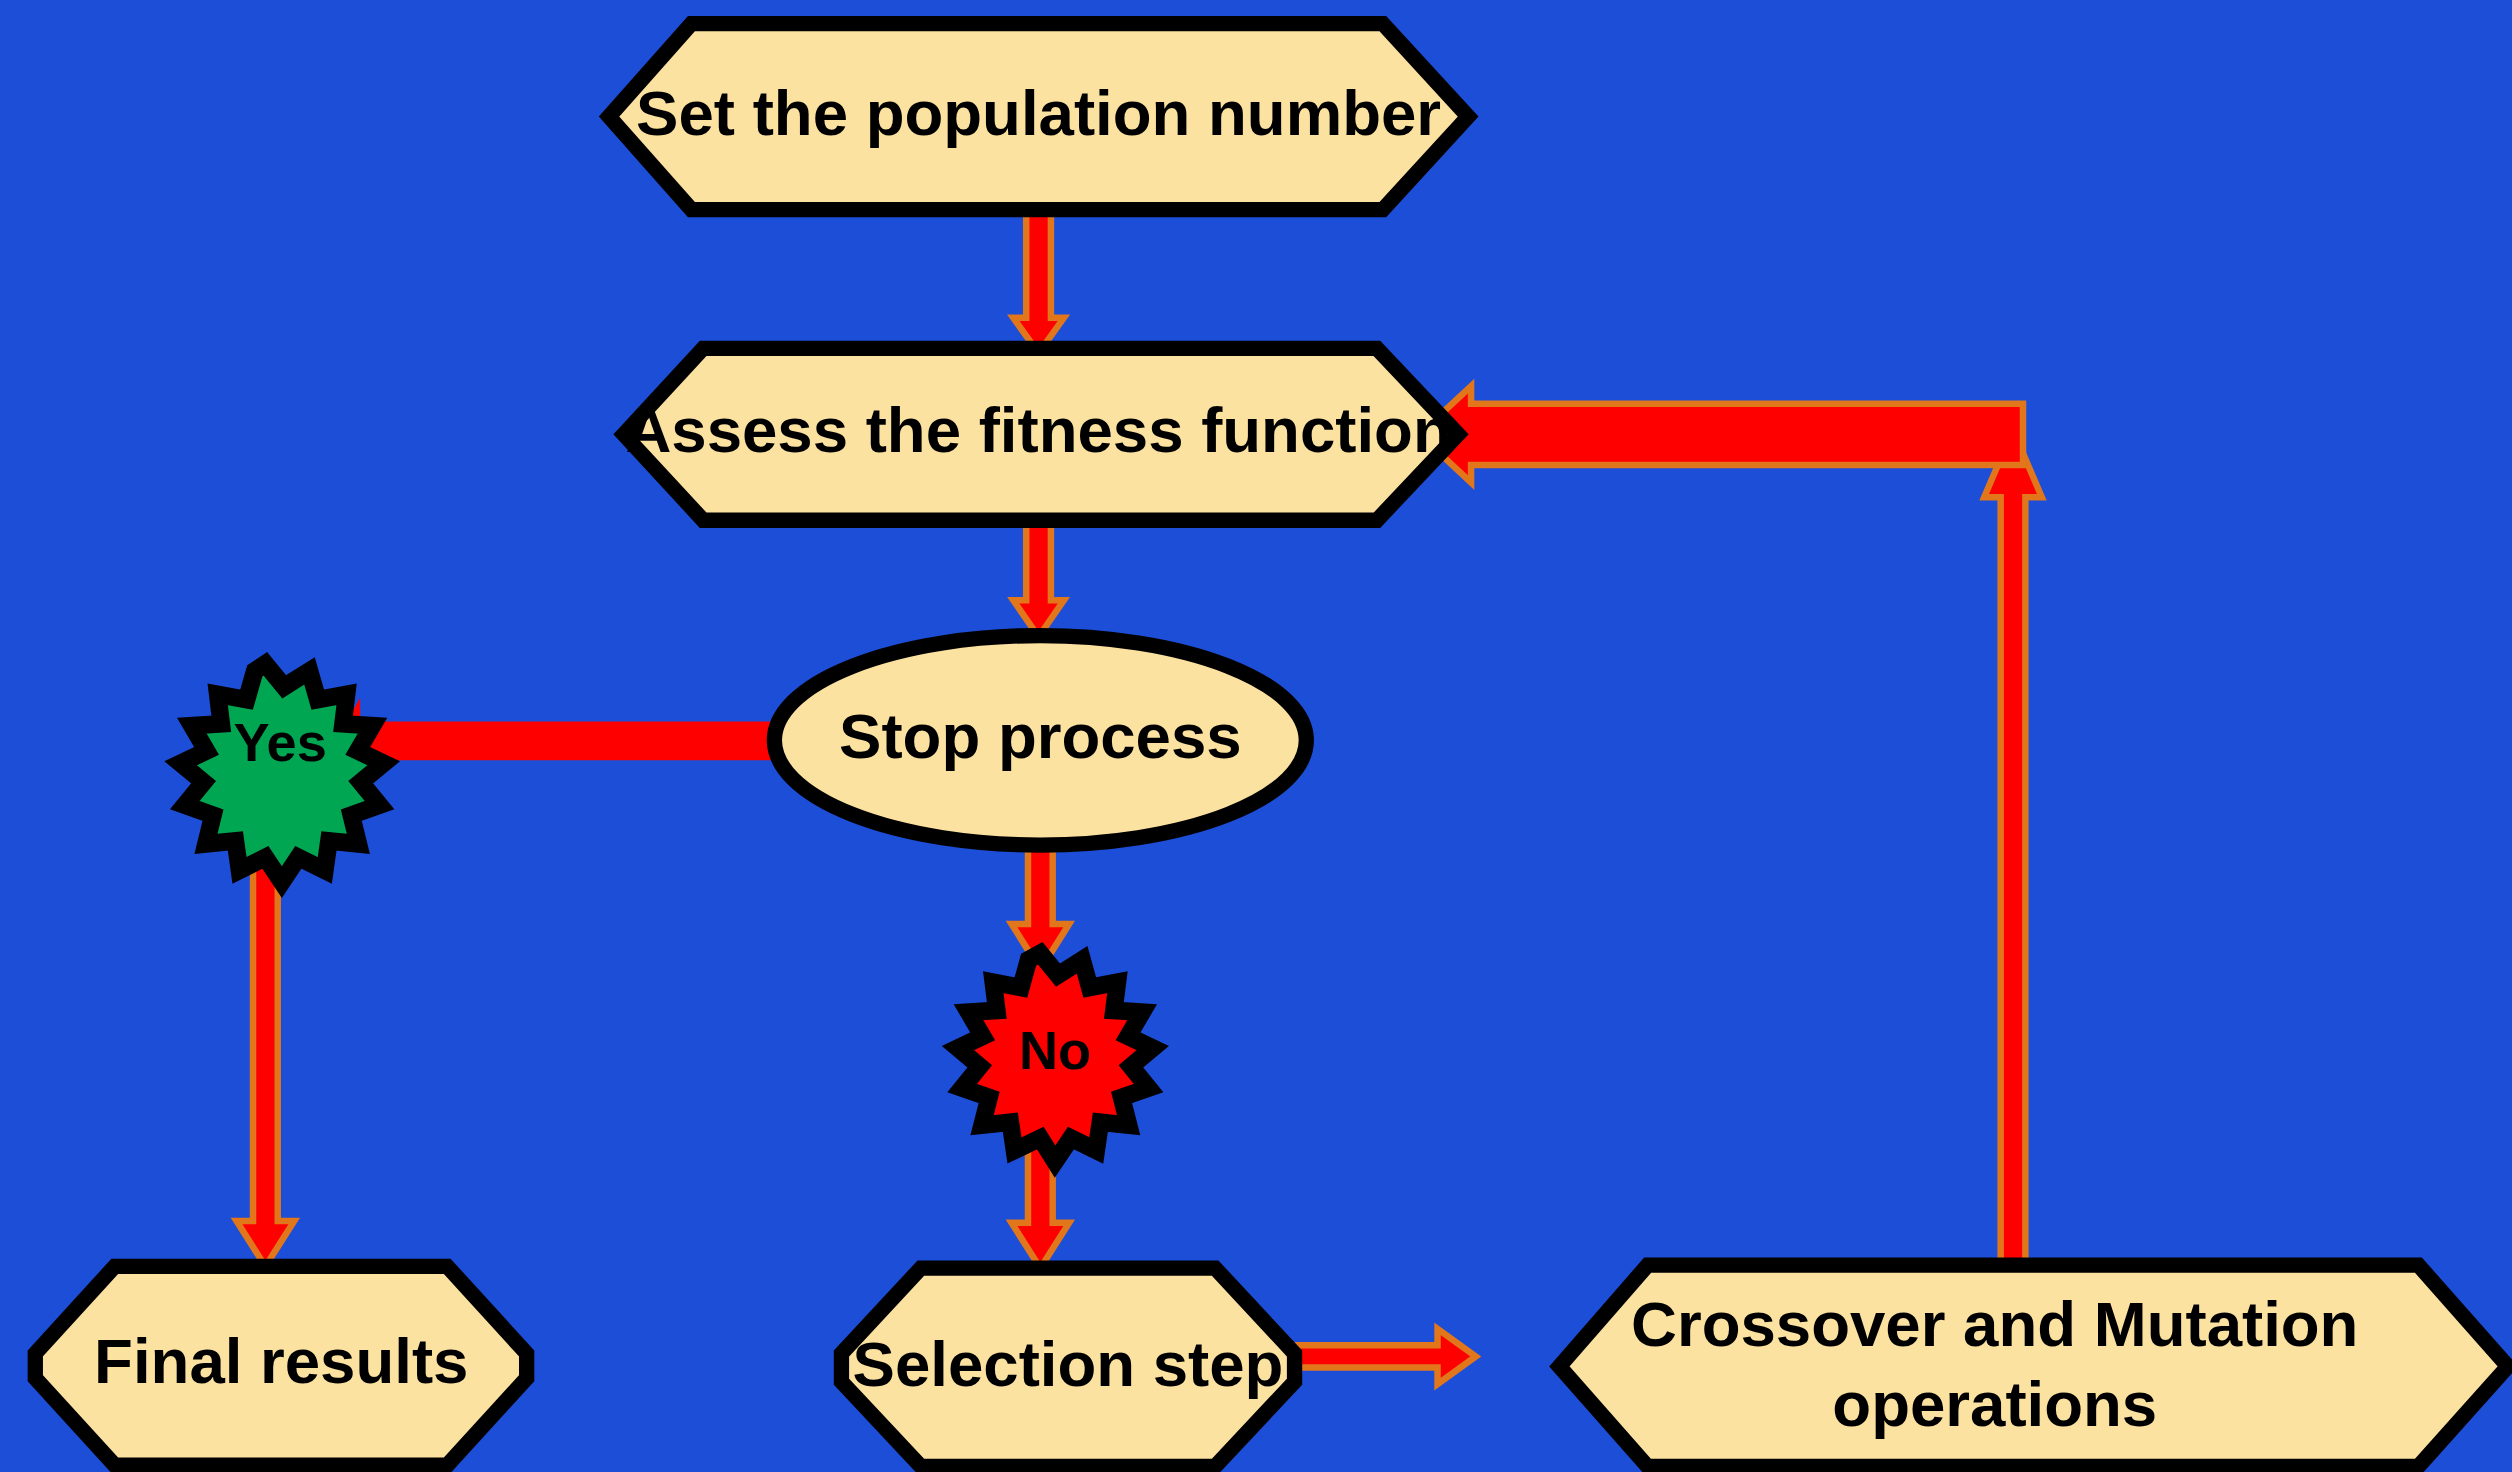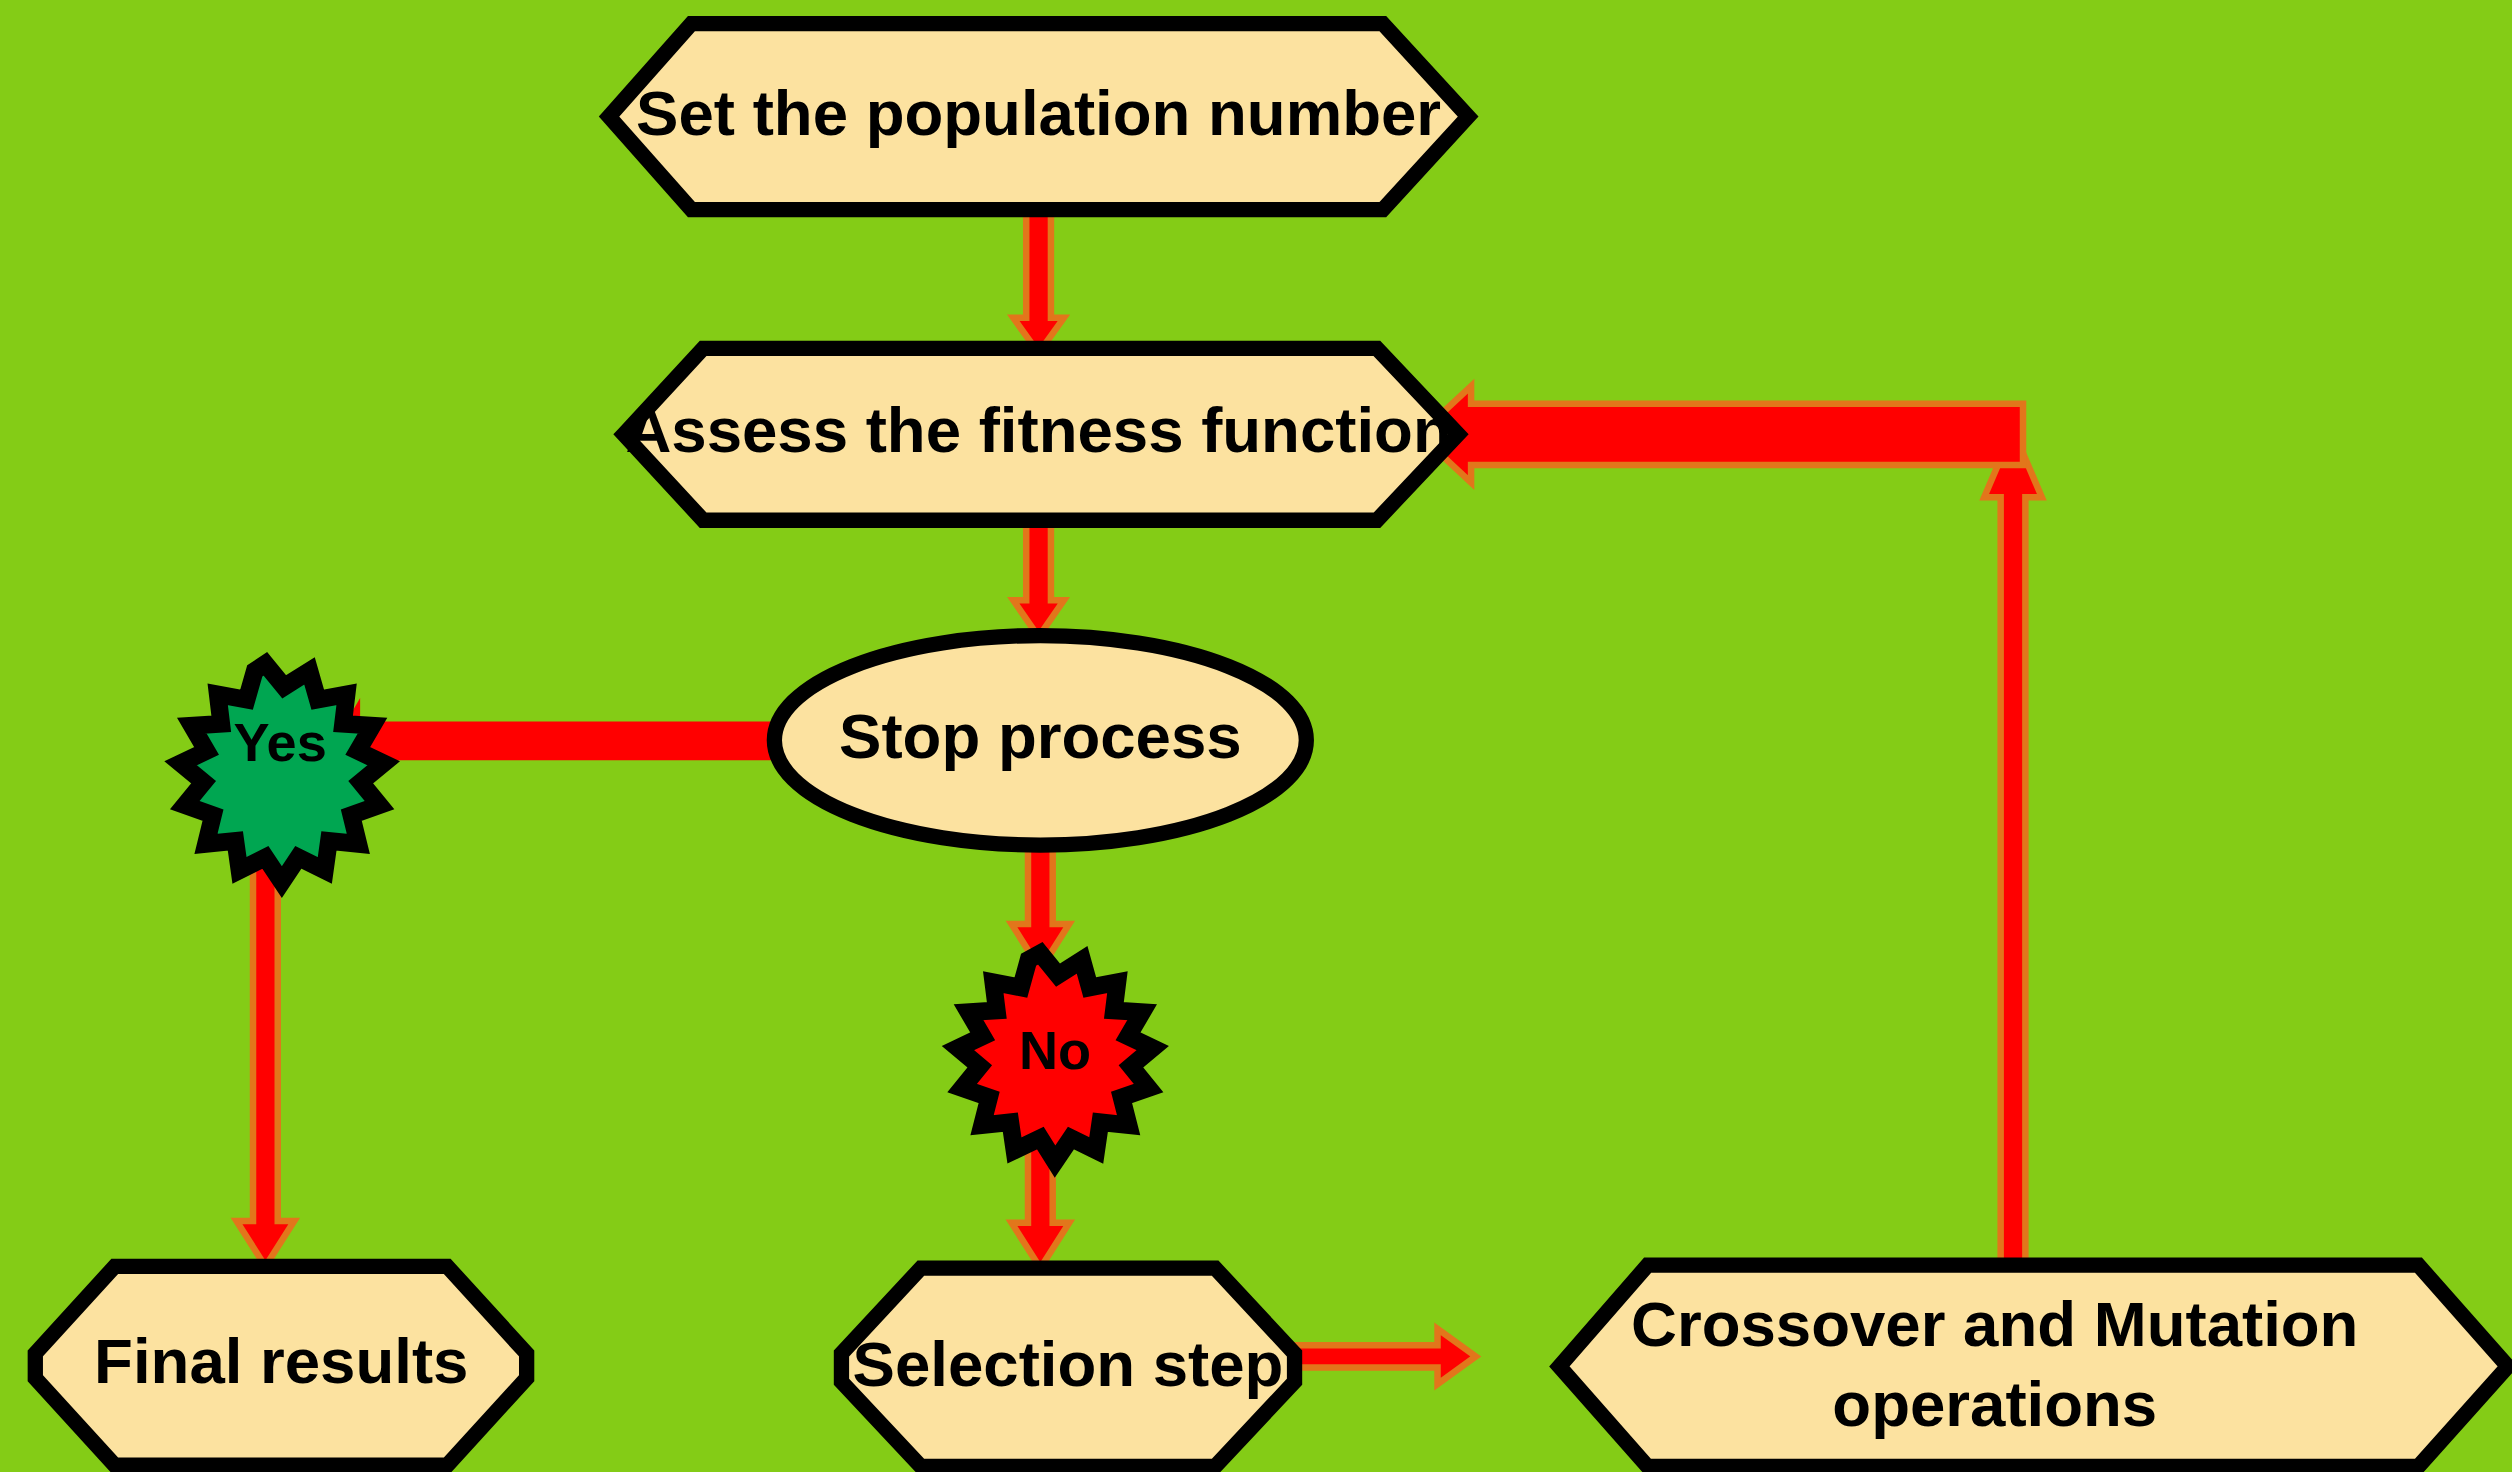--- a/index.html
+++ b/index.html
@@ -8,21 +8,21 @@
     padding: 0;
     background: #ffffff;
   }
   body {
     font-family: "Liberation Sans", sans-serif;
   }
   #stage {
     position: relative;
     width: 2512px;
     height: 1473px;
-    background: #84cc16;
+    background: #1d4ed8;
     overflow: hidden;
   }
   #flow-svg {
     position: absolute;
     left: 0;
     top: 0;
     width: 2512px;
     height: 1473px;
     display: block;
   }

